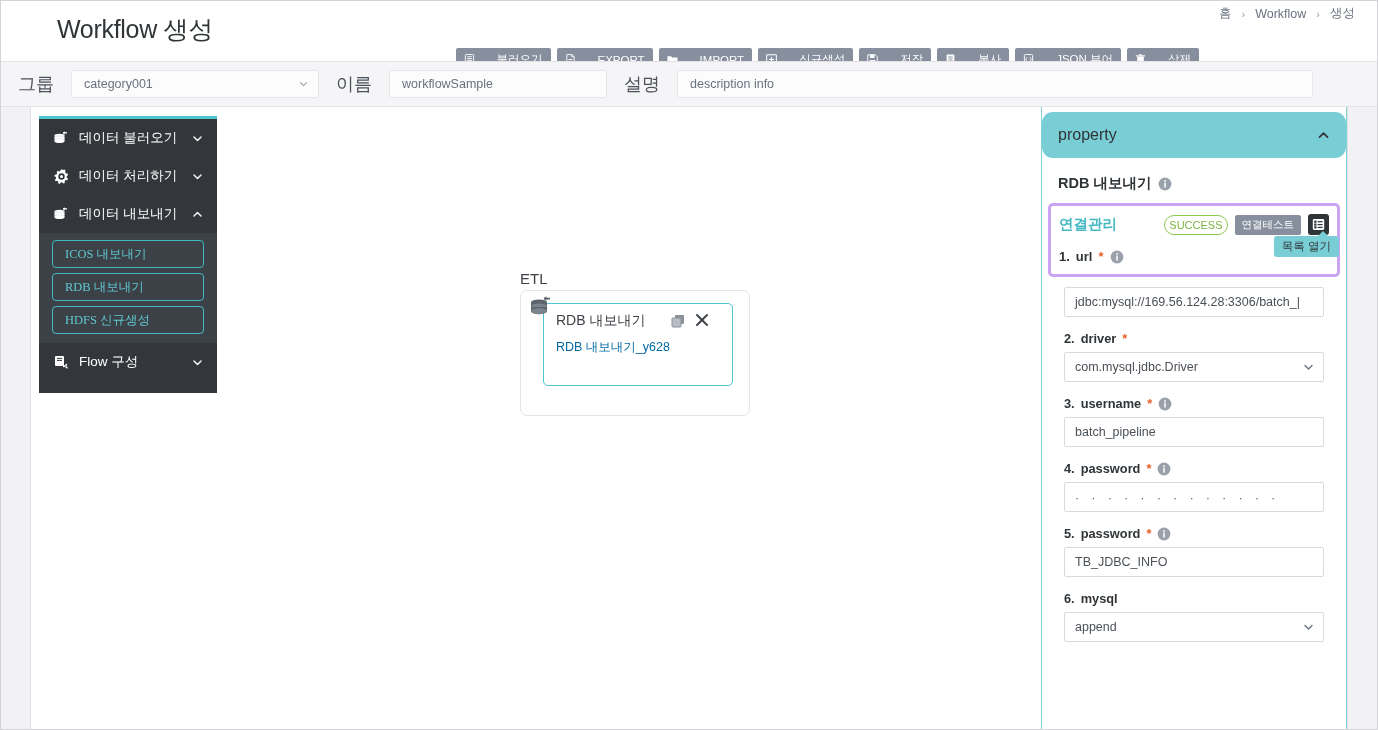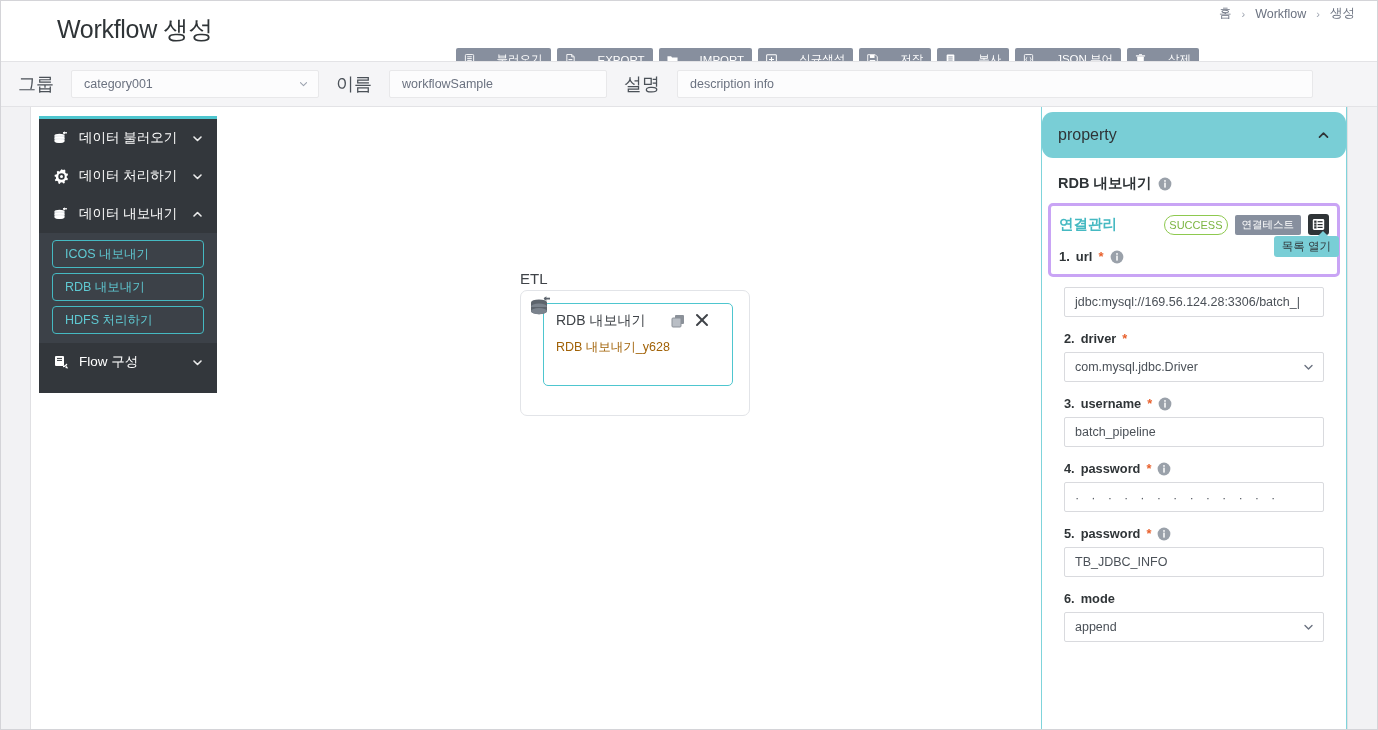--- a/index.html
+++ b/index.html
@@ -112,20 +112,21 @@
   }
   .nav-ico { width: 17px; height: 17px; margin-right: 9px; flex: 0 0 auto; }
   .nav-ico svg { width: 17px; height: 17px; display: block; }
   .nav-group .label { flex: 1 1 auto; white-space: nowrap; }
   .nav-chev { width: 11px; height: 11px; flex: 0 0 auto; opacity: .9; }
   .nav-chev svg { width: 11px; height: 11px; display: block; }
 
   .nav-sub {
     background: #3c4148;
     padding: 2px 0 4px 0;
+    font-family: Liberation Serif, serif;
   }
   .nav-item {
     margin: 5px 13px;
     height: 28px;
     border: 1px solid #45b9c2;
     border-radius: 4px;
     display: flex; align-items: center;
     padding: 0 12px;
     color: #5fc9d2; font-size: 12.5px;
     cursor: pointer;
@@ -159,21 +160,21 @@
     position: absolute; left: 497px; top: 187px;
     width: 28px; height: 26px;
   }
   .node-db-ico svg { width: 28px; height: 26px; display: block; }
   .node-title {
     position: absolute; left: 525px; top: 205px;
     font-size: 14px; color: #3f4348;
   }
   .node-sub {
     position: absolute; left: 525px; top: 232px;
-    font-size: 12.5px; color: #a16207;
+    font-size: 12.5px; color: #0369a1;
   }
   .node-copy {
     position: absolute; left: 640px; top: 207px;
     width: 14px; height: 14px; cursor: pointer;
   }
   .node-copy svg { width: 14px; height: 14px; display:block; }
   .node-close {
     position: absolute; left: 663px; top: 205px;
     width: 16px; height: 16px; cursor: pointer;
   }
@@ -544,21 +545,21 @@
       </div>
 
       <div class="nav-sub">
         <div class="nav-item">
           <span>ICOS 내보내기</span>
         </div>
         <div class="nav-item">
           <span>RDB 내보내기</span>
         </div>
         <div class="nav-item">
-          <span>HDFS 처리하기</span>
+          <span>HDFS 신규생성</span>
         </div>
       </div>
 
       <div class="nav-group">
         <span class="nav-ico">
           <svg viewBox="0 0 17 17">
             <rect x="2" y="2" width="9" height="10" rx="1" fill="#ffffff"></rect>
             <line x1="4" y1="4.4" x2="9" y2="4.4" stroke="#33373c" stroke-width="1"></line>
             <line x1="4" y1="6.4" x2="9" y2="6.4" stroke="#33373c" stroke-width="1"></line>
             <path d="M10 12.5c2 0 3.4-1.2 3.8-2.6" fill="none" stroke="#ffffff" stroke-width="1.3"></path>
@@ -714,21 +715,21 @@
           </div>
           <div class="fld-input">
             <span>TB_JDBC_INFO</span>
           </div>
         </div>
 
         <div class="fld-block">
           <div class="fld-label">
             <span class="with-ico">
               <span>6.</span>
-              <span>mode</span>
+              <span>mysql</span>
             </span>
           </div>
           <div class="fld-input">
             <span>append</span>
             <span class="caret">
               <svg viewBox="0 0 11 11">
                   <path d="M2 4 5.5 7.5 9 4" fill="none" stroke="#6b7280" stroke-width="1.4" stroke-linecap="round" stroke-linejoin="round"></path>
                 </svg>
             </span>
           </div>

